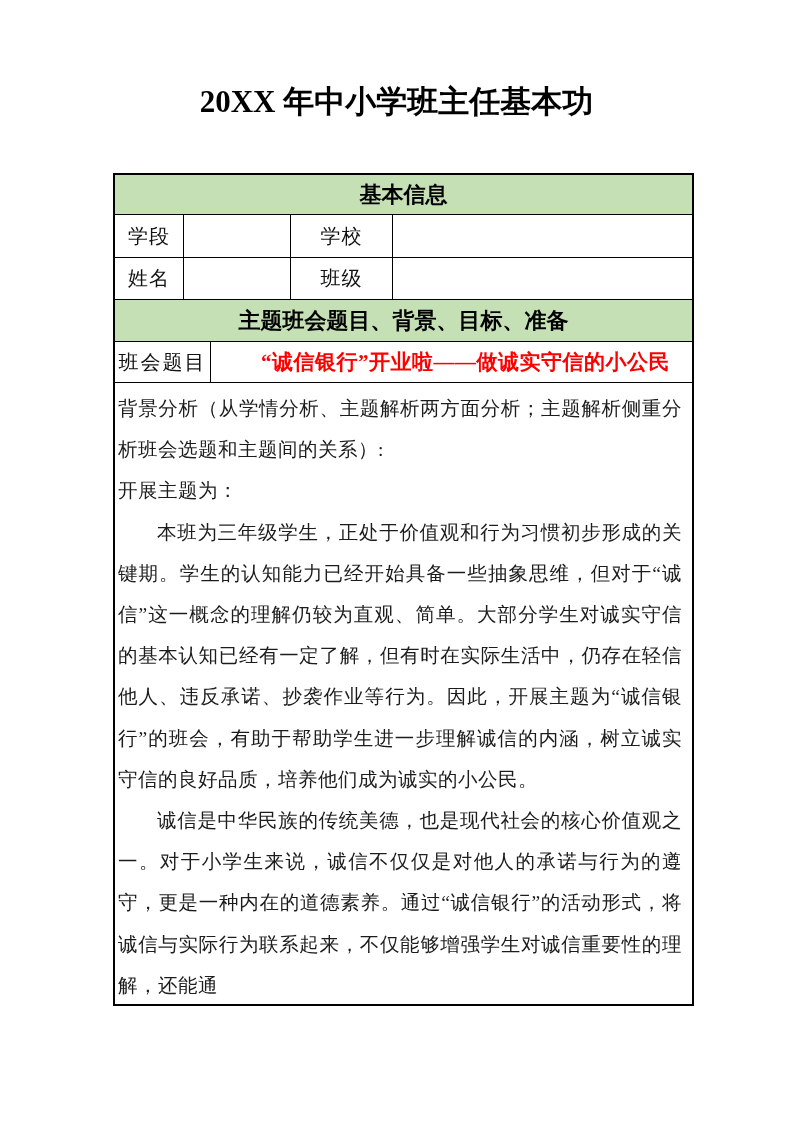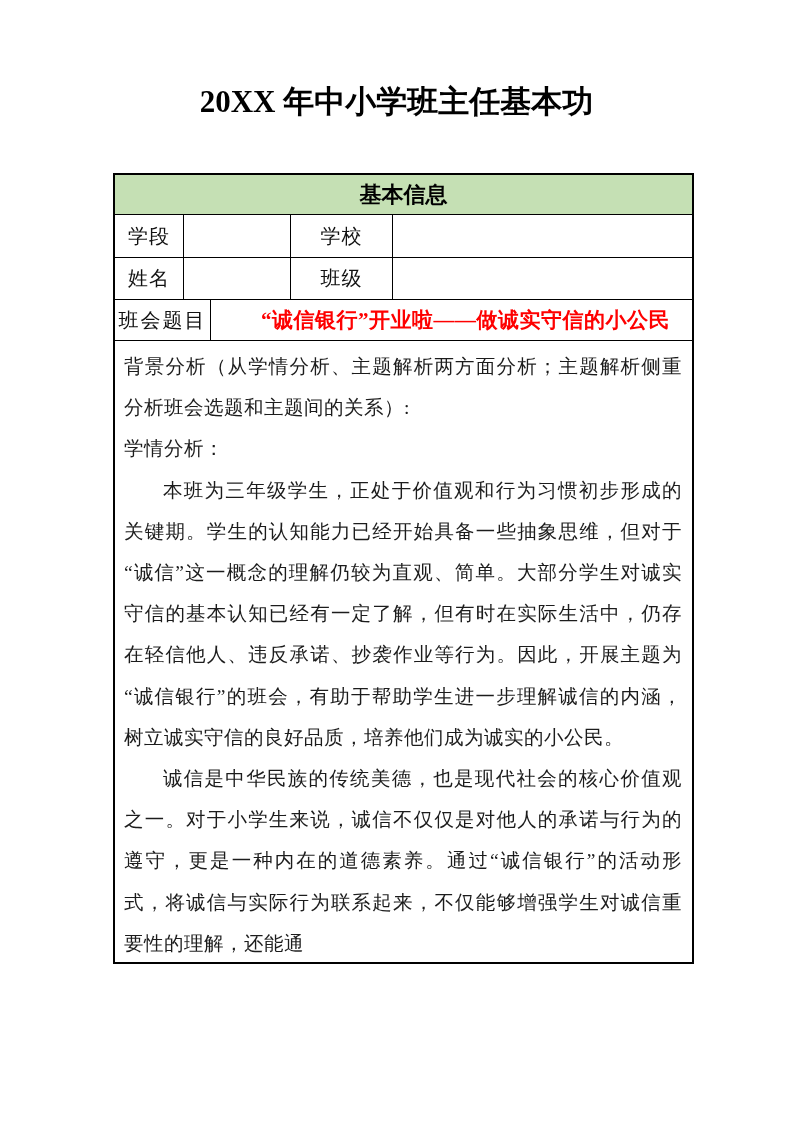--- a/index.html
+++ b/index.html
@@ -70,21 +70,21 @@
     padding-left:28px;
     font-weight:bold;
     font-size:21px;
     color:#fe0000;
     letter-spacing:0.5px;
   }
   .body-cell{
     box-sizing:border-box;
     border-top:1.5px solid #000;
     height:622px;
-    padding:5px 10px 0 9px;
+    padding:5px 10px 0 3px;
     overflow:hidden;
   }
   .body-cell p{
     margin:0;
     font-size:19.5px;
     line-height:41.2px;
     color:#1c1c1c;
     letter-spacing:0.5px;
   }
   .just{text-align:justify;}
@@ -110,28 +110,29 @@
       <div class="cell w4 value-cell"></div>
     </div>
 
     <div class="t-row info-row">
       <div class="cell w1 label-cell">姓名</div>
       <div class="cell w2 value-cell"></div>
       <div class="cell w3 label-cell">班级</div>
       <div class="cell w4 value-cell"></div>
     </div>
 
+    <div class="green-header gh2">主题班会题目、背景、目标、准备</div>
 
     <div class="t-row topic-row">
       <div class="cell wt1 topic-label">班会题目</div>
       <div class="cell topic-value">“诚信银行”开业啦——做诚实守信的小公民</div>
     </div>
 
     <div class="body-cell">
       <p class="just">背景分析（从学情分析、主题解析两方面分析；主题解析侧重分析班会选题和主题间的关系）:</p>
-      <p>学情分析：</p>
+      <p>开展主题为：</p>
       <p class="just indent">本班为三年级学生，正处于价值观和行为习惯初步形成的关键期。学生的认知能力已经开始具备一些抽象思维，但对于“诚信”这一概念的理解仍较为直观、简单。大部分学生对诚实守信的基本认知已经有一定了解，但有时在实际生活中，仍存在轻信他人、违反承诺、抄袭作业等行为。因此，开展主题为“诚信银行”的班会，有助于帮助学生进一步理解诚信的内涵，树立诚实守信的良好品质，培养他们成为诚实的小公民。</p>
       <p class="just indent">诚信是中华民族的传统美德，也是现代社会的核心价值观之一。对于小学生来说，诚信不仅仅是对他人的承诺与行为的遵守，更是一种内在的道德素养。通过“诚信银行”的活动形式，将诚信与实际行为联系起来，不仅能够增强学生对诚信重要性的理解，还能通</p>
     </div>
 
   </div>
 
 </div>
 
 </body></html>

